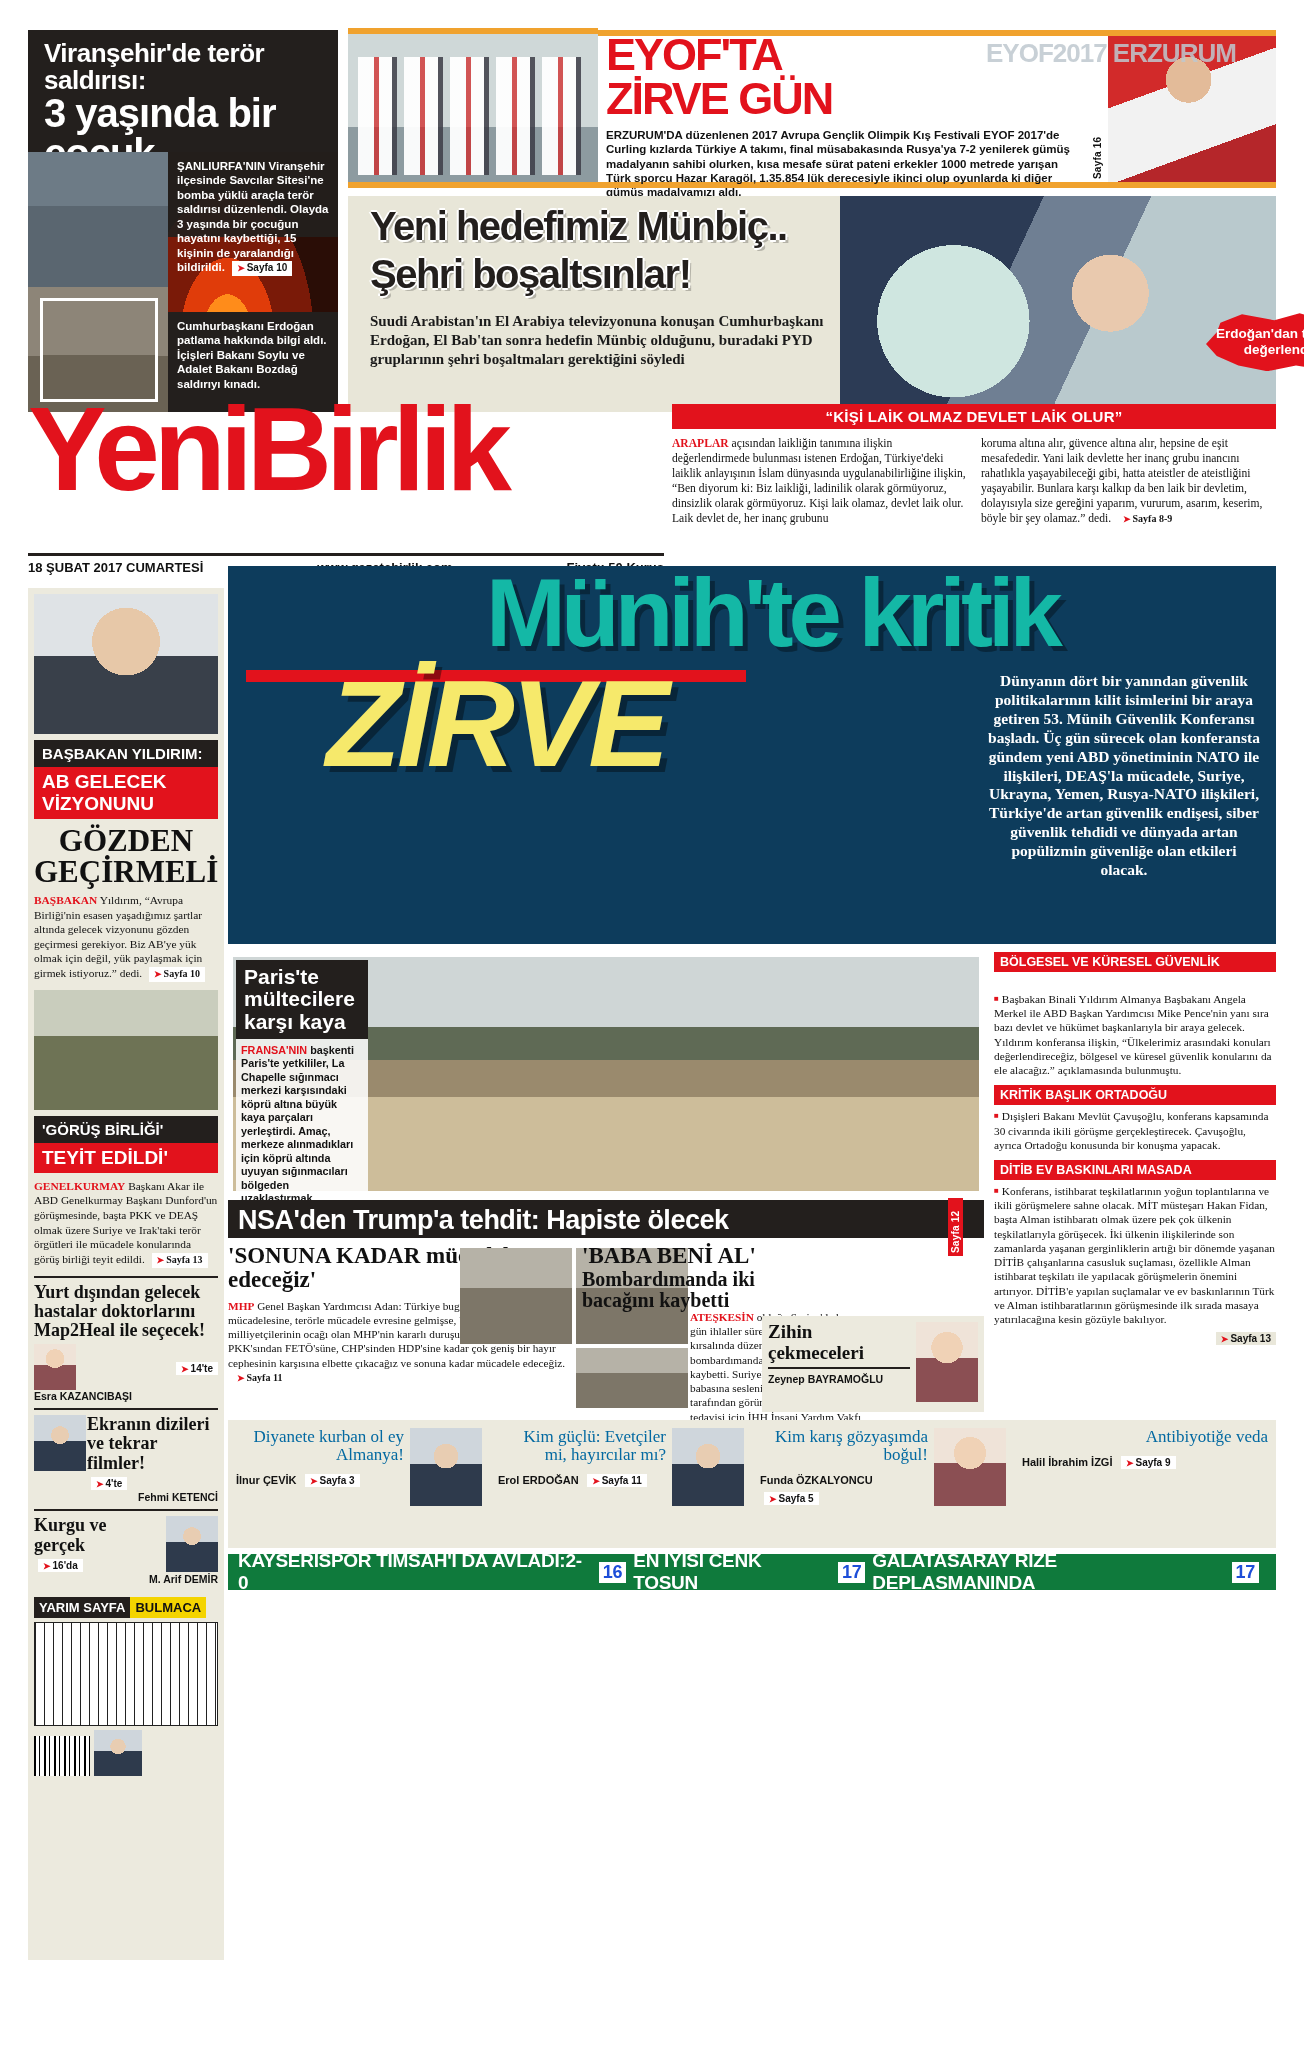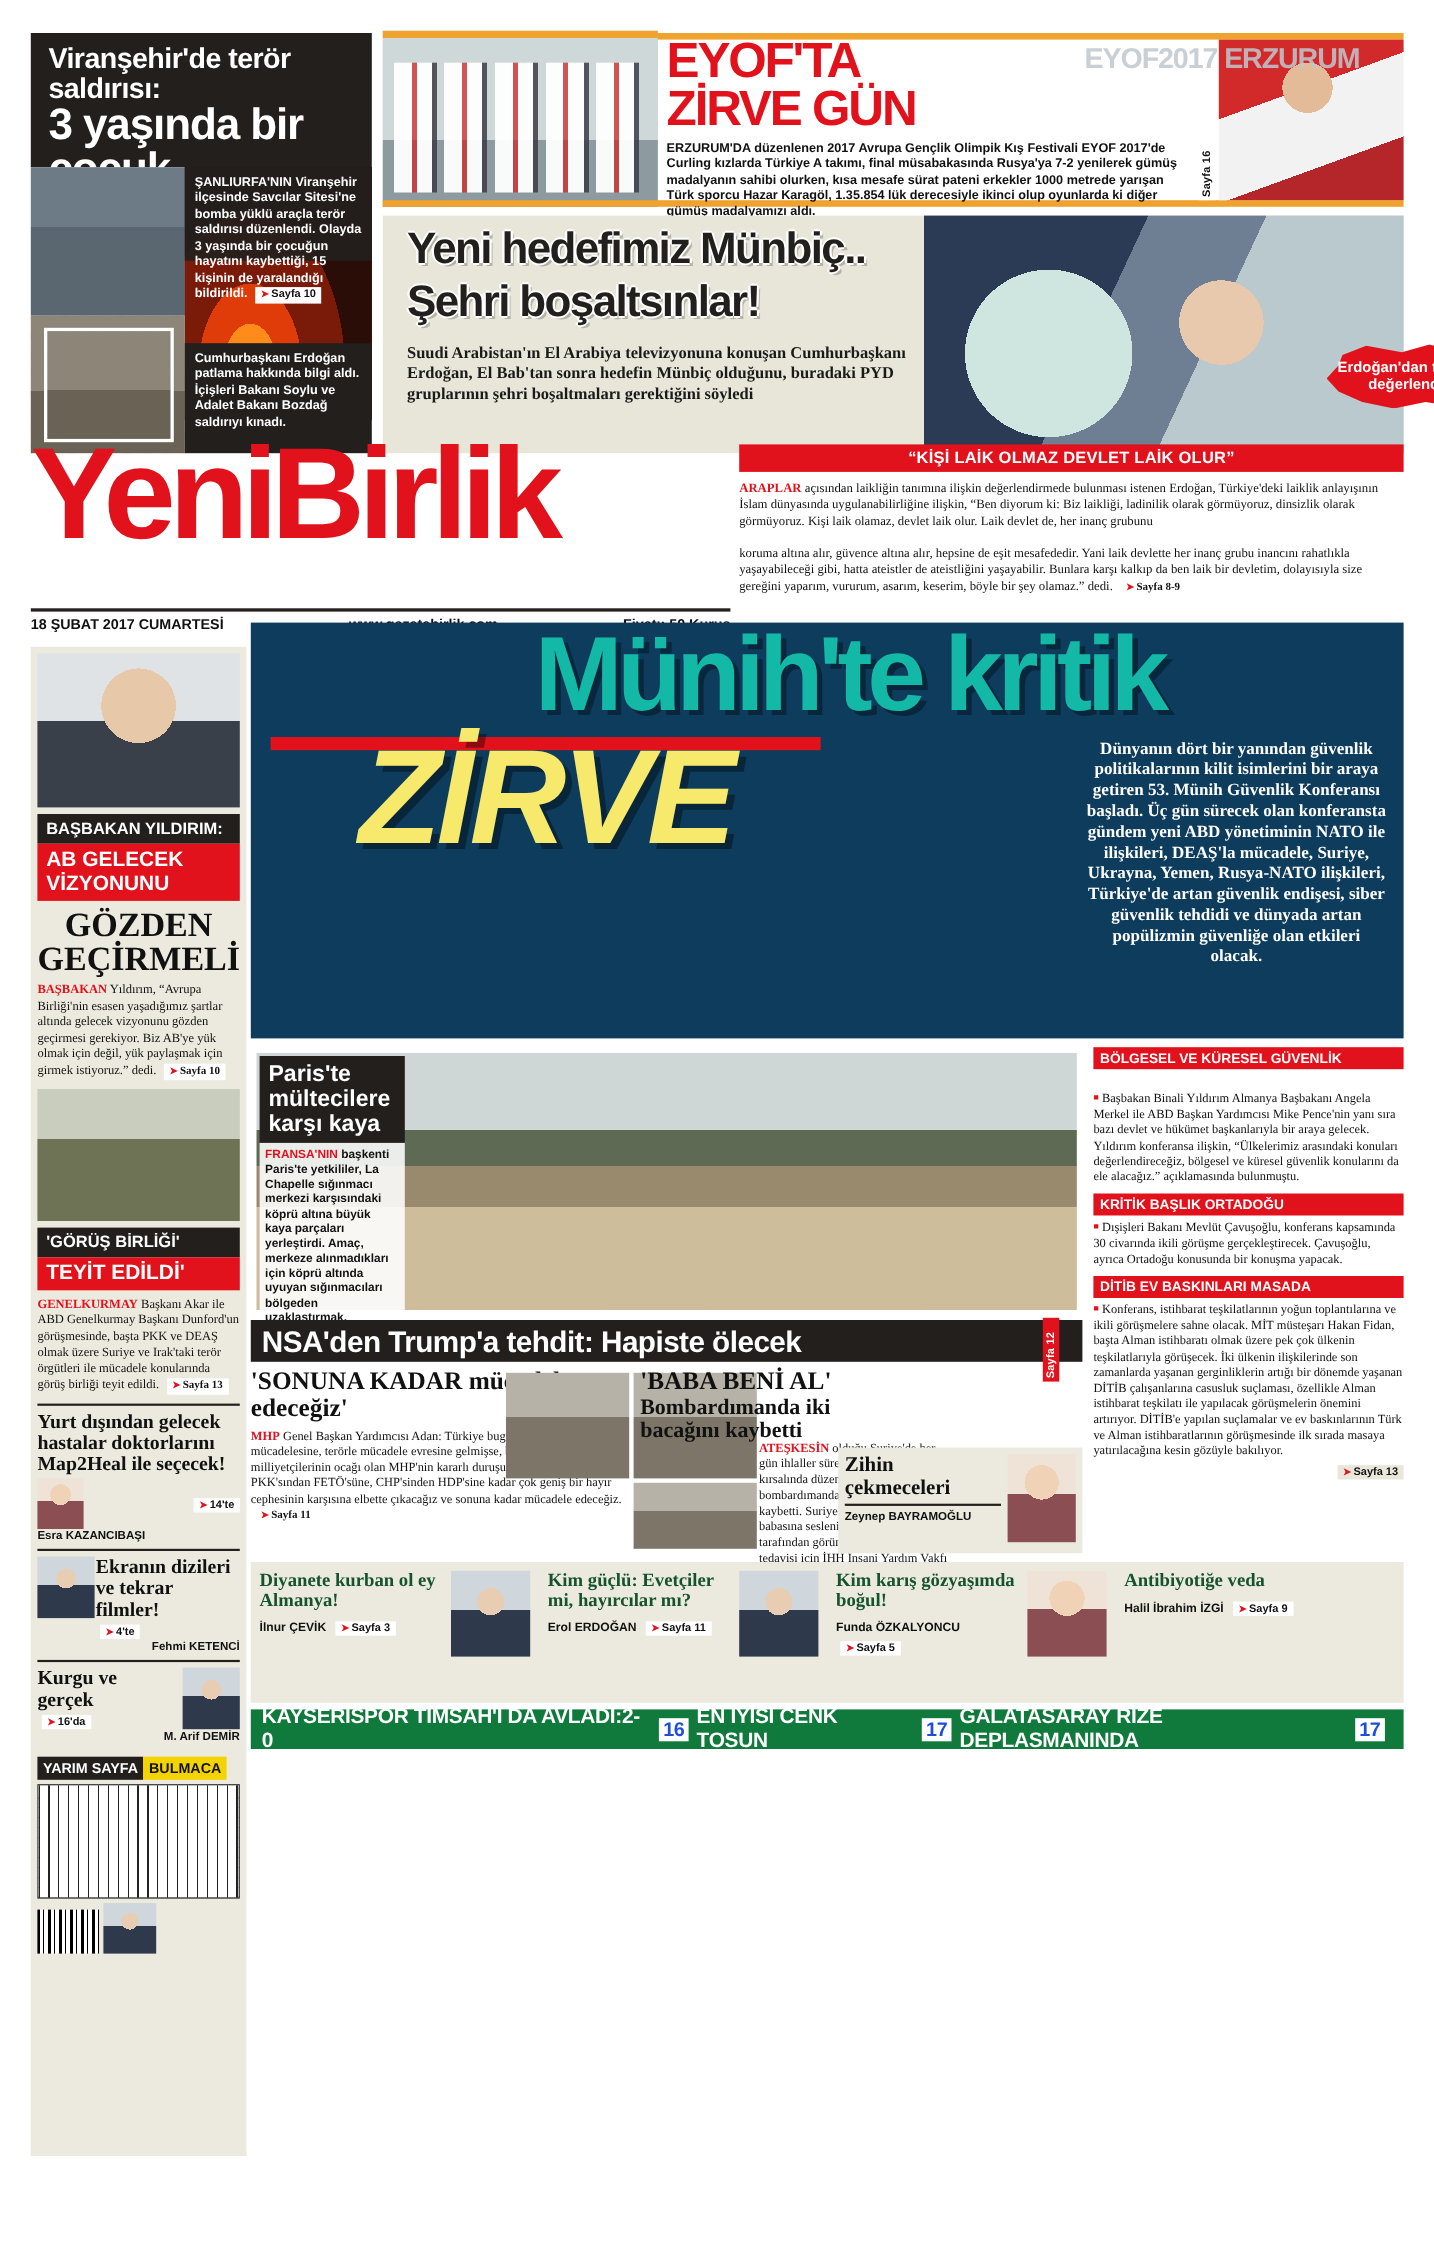--- a/index.html
+++ b/index.html
@@ -230,22 +230,22 @@
   .paris-body{ font-size:10.8px;line-height:1.25;color:#111;font-weight:bold;}
 
   
   .nsa-bar{
     background:#231f1d;color:#fff;font-weight:bold;font-size:27px;
     padding:5px 10px; letter-spacing:-.5px;
   }
 
   
   .col-title{
-    font-family:"Liberation Serif", serif; font-weight:bold;
-    font-size:17px; line-height:1.06; color:#14532d;
+    font-family:"Liberation Serif", serif; font-weight:normal;
+    font-size:17px; line-height:1.06; color:#0369a1;text-align:right;
   }
   .col-name{ font-size:11px; font-weight:bold; color:#111; }
 
   
   .sport{
     background:#0f7a3c; color:#fff; font-weight:bold; font-size:19px;
     display:flex; align-items:center; letter-spacing:-.3px;
   }
   .sport .pg{ background:#fff;color:#1d4ed8; padding:0 4px; margin:0 7px; font-size:18px;}
 
@@ -309,21 +309,21 @@
     <div class="abs mb-body" style="left:22px;top:116px;width:470px;">Suudi Arabistan'ın El Arabiya televizyonuna konuşan Cumhurbaşkanı Erdoğan, El Bab'tan sonra hedefin Münbiç olduğunu, buradaki PYD gruplarının şehri boşaltmaları gerektiğini söyledi</div>
 
     <div class="splat" style="left:868px;top:130px;width:160px;z-index:4;">
       <span class="sp-bg"></span>
       <span>Erdoğan'dan tarihi laiklik değerlendirmesi</span>
     </div>
   </div>
 
   <div class="abs" style="left:672px;top:404px;width:604px;height:160px;">
     <div class="laik-bar">“KİŞİ LAİK OLMAZ DEVLET LAİK OLUR”</div>
-    <div style="display:flex;gap:14px;padding-top:7px;flex-direction:column;">
+    <div style="display:flex;gap:14px;padding-top:7px;">
       <div class="laik-col" style="flex:1;">
         <span class="lead">ARAPLAR</span><span> açısından laikliğin tanımına ilişkin değerlendirmede bulunması istenen Erdoğan, Türkiye'deki laiklik anlayışının İslam dünyasında uygulanabilirliğine ilişkin, “Ben diyorum ki: Biz laikliği, ladinilik olarak görmüyoruz, dinsizlik olarak görmüyoruz. Kişi laik olamaz, devlet laik olur. Laik devlet de, her inanç grubunu</span>
       </div>
       <div class="laik-col" style="flex:1;">
         <span>koruma altına alır, güvence altına alır, hepsine de eşit mesafededir. Yani laik devlette her inanç grubu inancını rahatlıkla yaşayabileceği gibi, hatta ateistler de ateistliğini yaşayabilir. Bunlara karşı kalkıp da ben laik bir devletim, dolayısıyla size gereğini yaparım, vururum, asarım, keserim, böyle bir şey olamaz.” dedi.</span>
         <span class="sayfa-tag">Sayfa 8-9</span>
       </div>
     </div>
   </div>
 

